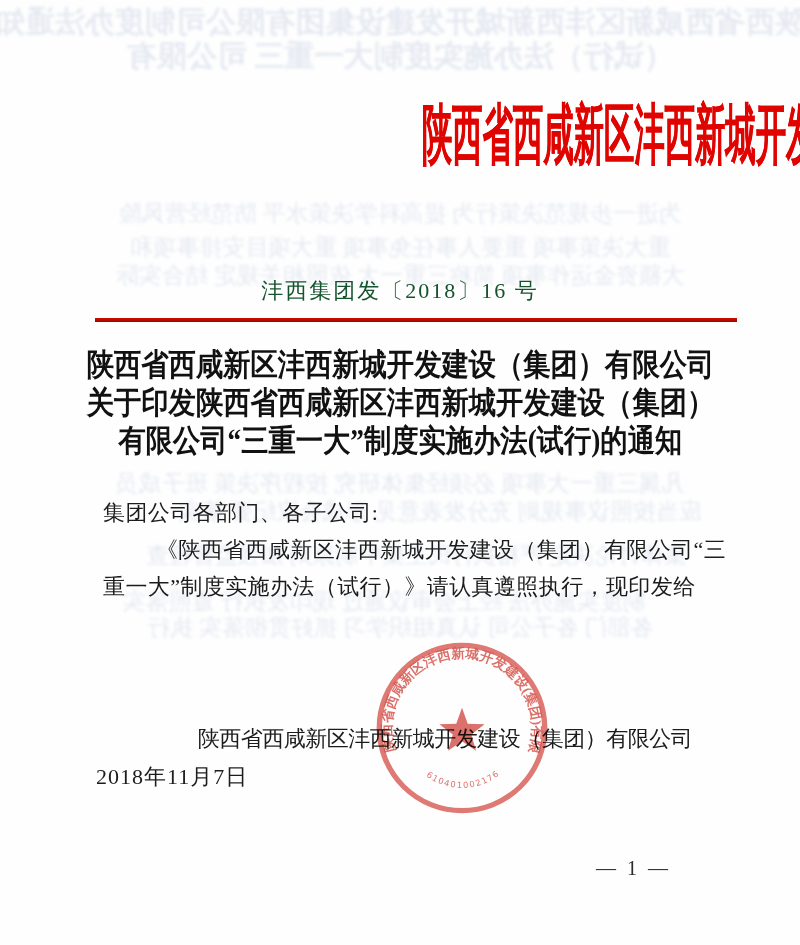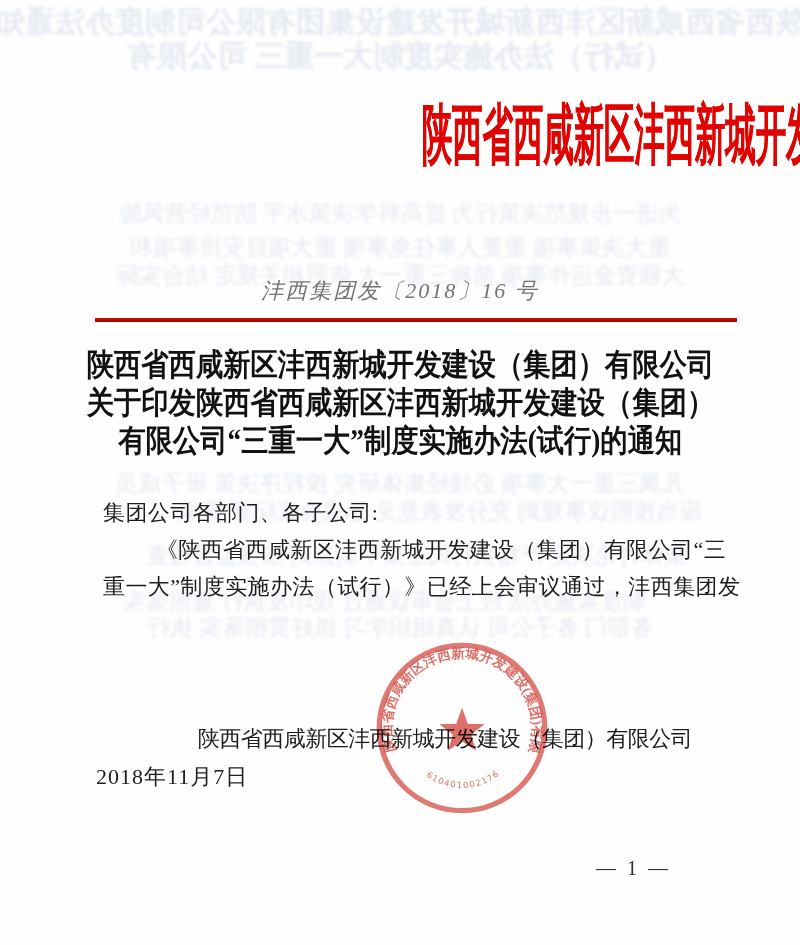--- a/index.html
+++ b/index.html
@@ -60,22 +60,21 @@
 
   
   .doc-number {
     position: absolute;
     top: 276px;
     left: 0;
     width: 800px;
     text-align: center;
     font-size: 22px;
     letter-spacing: 2px;
-    color: #737373;
-    font-style: italic;
+    color: #14532d;
   }
 
   
   .red-rule {
     position: absolute;
     top: 318px;
     left: 95px;
     width: 642px;
     height: 4px;
     background: linear-gradient(#d00c00, #9d0800);
@@ -190,21 +189,21 @@
 
   <div class="doc-title">
     <div class="title-line">陕西省西咸新区沣西新城开发建设（集团）有限公司</div>
     <div class="title-line">关于印发陕西省西咸新区沣西新城开发建设（集团）</div>
     <div class="title-line">有限公司“三重一大”制度实施办法(试行)的通知</div>
   </div>
 
   <div class="doc-body">
     <div class="body-line">集团公司各部门、各子公司:</div>
     <div class="body-line indent">《陕西省西咸新区沣西新城开发建设（集团）有限公司“三</div>
-    <div class="body-line">重一大”制度实施办法（试行）》已经上会审议通过，沣西集团发</div>
+    <div class="body-line">重一大”制度实施办法（试行）》请认真遵照执行，现印发给</div>
   </div>
 
   <svg class="seal-svg" viewBox="0 0 200 200">
     <defs>
       <path id="sealTopArc" d="M 24.8 127.4 A 80 80 0 1 1 175.2 127.4" fill="none"></path>
       <path id="sealBottomArc" d="M 56 152 A 68 68 0 0 0 144 152" fill="none"></path>
     </defs>
     <g fill="none" stroke="#cf3a31" opacity="0.8">
       <circle cx="100" cy="100" r="94" stroke-width="6"></circle>
     </g>

